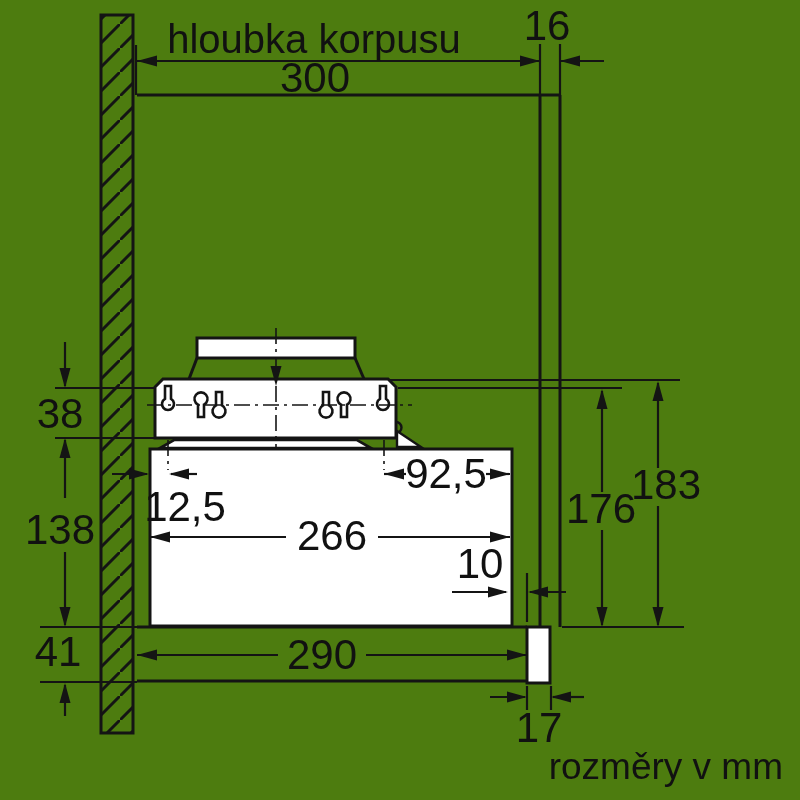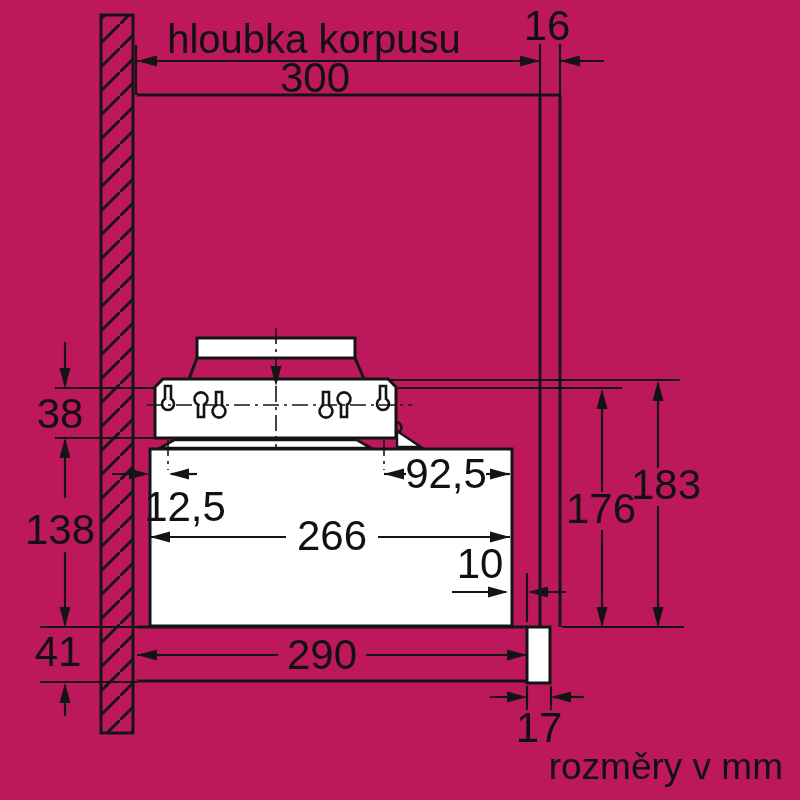--- a/index.html
+++ b/index.html
@@ -1,16 +1,16 @@
 <!DOCTYPE html>
 <html><head>
 <meta charset="utf-8">
 <style>
   html,body{margin:0;padding:0;background:#ffffff;}
-  .canvas{position:relative;width:800px;height:800px;background:#be185d;overflow:hidden;}
+  .canvas{position:relative;width:800px;height:800px;background:#4d7c0f;overflow:hidden;}
   svg{display:block;}
   text{font-family:"Liberation Sans","DejaVu Sans",sans-serif;fill:#111;}
   .num{font-size:42px;}
   .cap{font-size:40px;}
   .note{font-size:37px;}
 </style>
 </head>
 <body>
 
 <div class="canvas">

